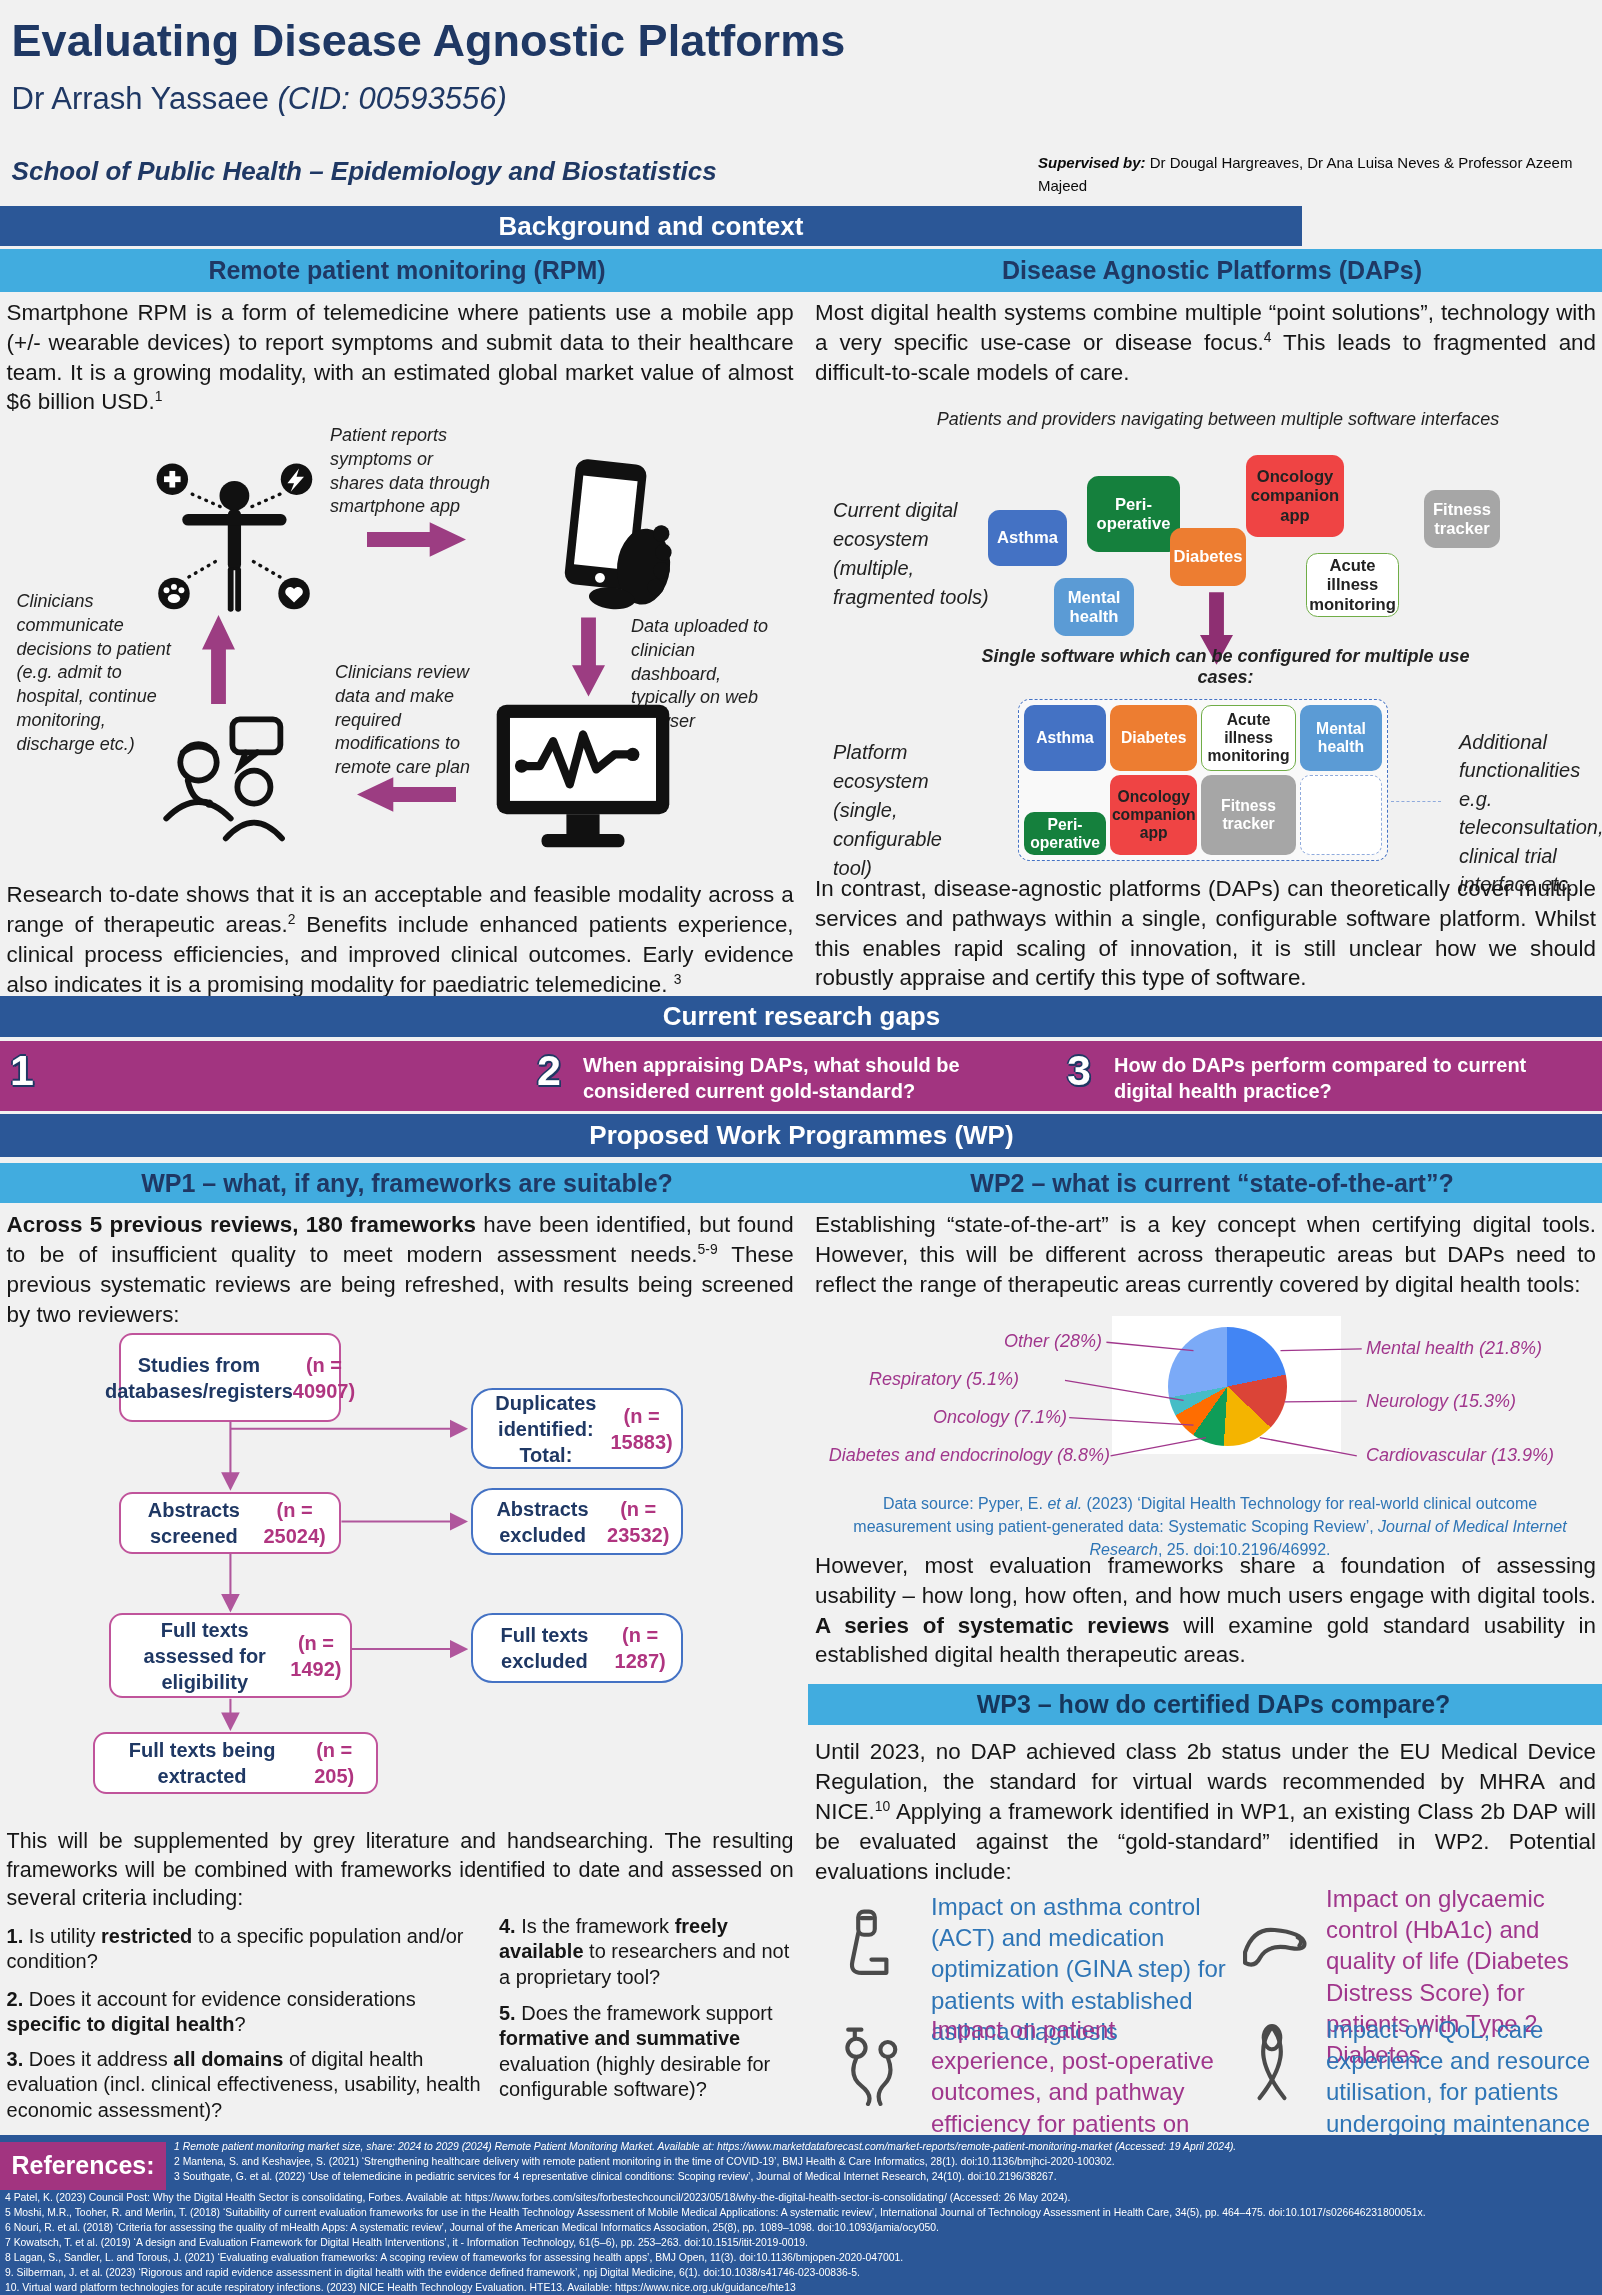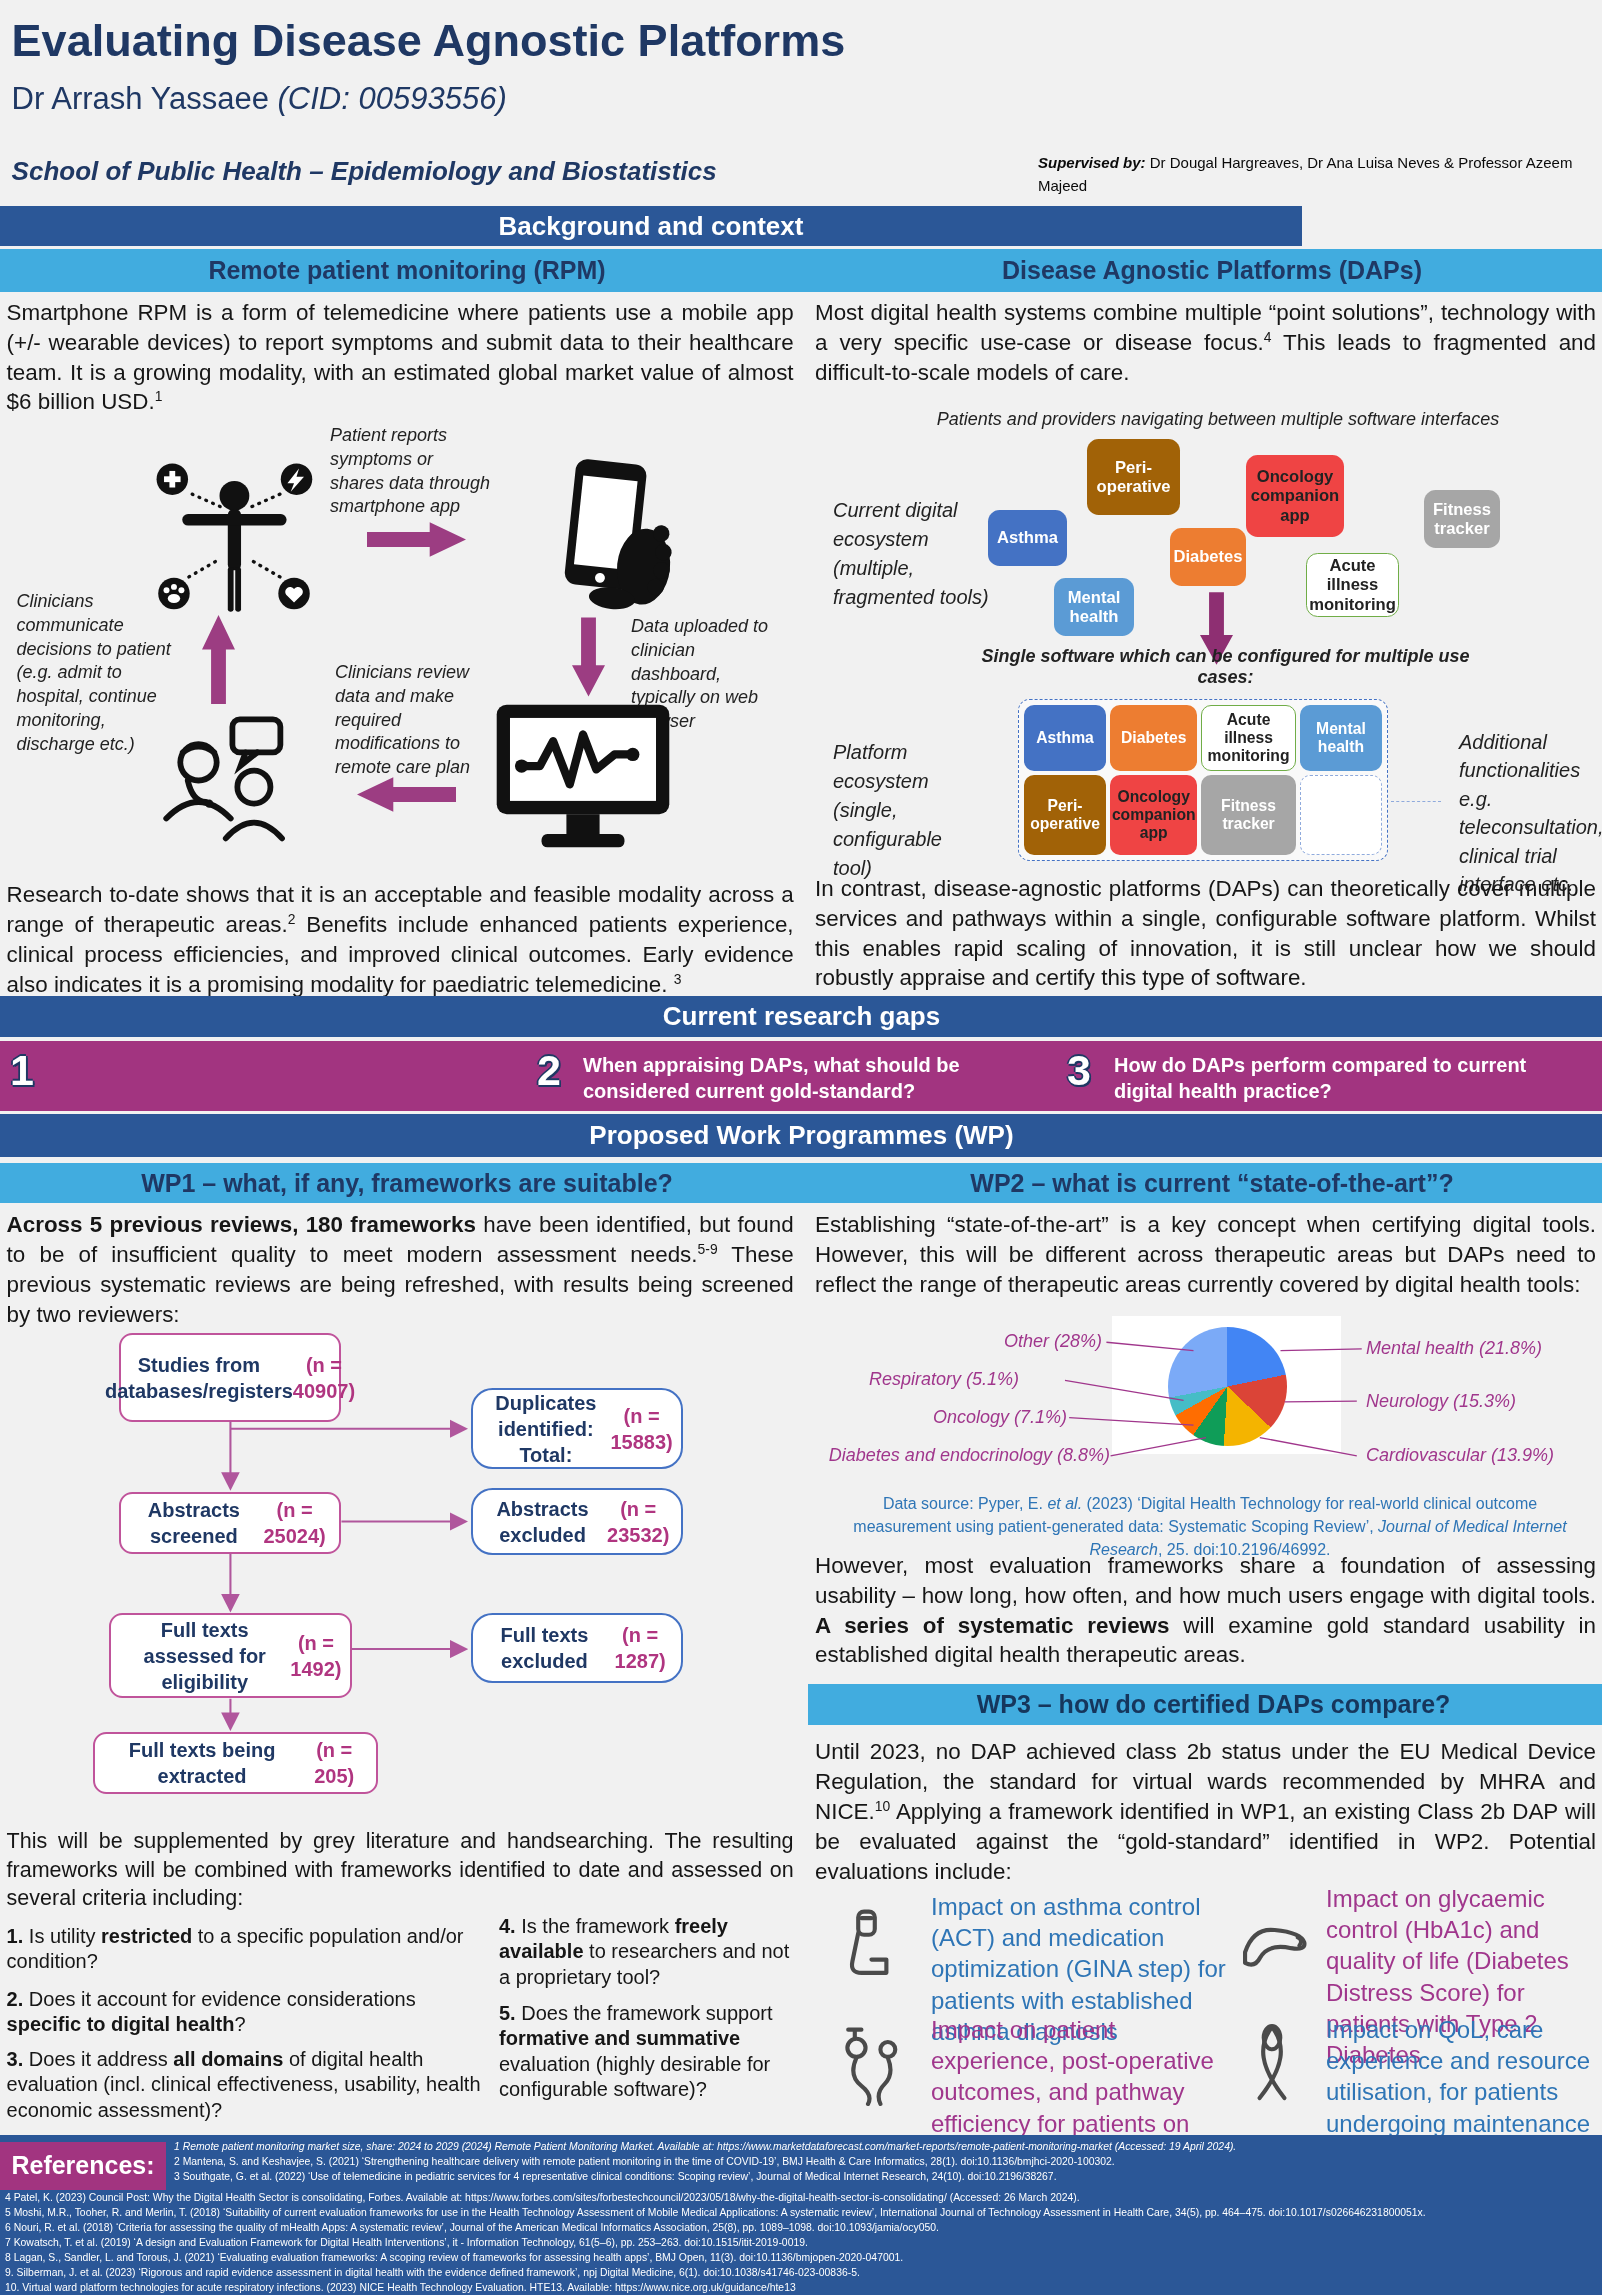--- a/index.html
+++ b/index.html
@@ -10,21 +10,21 @@
   .bar-dark{background:#2B5797;color:#fff;font-weight:bold;font-size:26px;display:flex;align-items:center;justify-content:center;}
   .bar-light{background:#41ACDF;color:#1F3864;font-weight:bold;font-size:25px;display:flex;align-items:center;justify-content:center;padding-left:8px;}
   .para{font-size:22.4px;line-height:1.33;color:#161616;text-align:justify;}
   .ann{font-style:italic;font-size:18px;line-height:1.32;color:#222;}
   .qnum{font-size:43px;font-weight:bold;color:#fff;text-shadow:-1.7px 0 #1F3864,1.7px 0 #1F3864,0 -1.7px #1F3864,0 1.7px #1F3864,1.7px 1.7px #1F3864;}
   .qtext{font-size:20px;font-weight:bold;color:#fff;line-height:1.32;}
   .ecobox{position:absolute;border-radius:11.6px;display:flex;align-items:center;justify-content:center;text-align:center;font-weight:bold;font-size:16.6px;line-height:1.15;padding:2.5px;box-sizing:border-box;}
   .blue{background:#4472C4;color:#fff;}
   .lblue{background:#5B9BD5;color:#fff;}
   .orange{background:#ED7D31;color:#fff;}
-  .green{background:#a16207;color:#fff;}
+  .green{background:#15803d;color:#fff;margin-top:37px;}
   .yellow{background:#ef4444;color:#222;}
   .grey{background:#A6A6A6;color:#fff;}
   .whitegreen{background:#fff;color:#222;border:1.7px solid #70AD47;}
   .cell{border-radius:10px;display:flex;align-items:center;justify-content:center;text-align:center;font-weight:bold;font-size:15.7px;line-height:1.15;padding:1.7px;box-sizing:border-box;}
   .flowbox{position:absolute;background:#fff;display:flex;align-items:center;justify-content:center;text-align:center;font-size:20px;font-weight:bold;color:#1F3864;line-height:1.3;padding:3.3px 8.3px;box-sizing:border-box;}
   .fb-m{border:2.1px solid #C0549B;border-radius:13.3px;}
   .fb-b{border:2.1px solid #4472C4;border-radius:21.5px;}
   .mag{color:#B03580;}
   .crit{font-size:20px;line-height:1.27;color:#161616;}
   .callout{position:absolute;font-size:18px;font-style:italic;color:#A0368C;white-space:nowrap;}
@@ -313,21 +313,21 @@
   <div class="abs wp3txt bluetxt" style="left:1326px;top:2014px;width:277px;">Impact on QoL, care experience and resource utilisation, for patients undergoing maintenance chemotherapy</div>
 
   <div class="abs" style="left:0;top:2135px;width:1603px;height:161px;background:#2B5797;">
     <div style="position:absolute;left:0;top:6.6px;width:166px;height:48px;background:#A23480;color:#fff;font-weight:bold;font-size:25px;display:flex;align-items:center;justify-content:center;">References:</div>
     <div style="position:absolute;left:174px;top:4.1px;width:1425px;">
       <div class="refline" style="font-style:italic;">1 Remote patient monitoring market size, share: 2024 to 2029 (2024) Remote Patient Monitoring Market. Available at: https://www.marketdataforecast.com/market-reports/remote-patient-monitoring-market (Accessed: 19 April 2024).</div>
       <div class="refline">2 Mantena, S. and Keshavjee, S. (2021) ‘Strengthening healthcare delivery with remote patient monitoring in the time of COVID-19’, BMJ Health &amp; Care Informatics, 28(1). doi:10.1136/bmjhci-2020-100302.</div>
       <div class="refline">3 Southgate, G. et al. (2022) ‘Use of telemedicine in pediatric services for 4 representative clinical conditions: Scoping review’, Journal of Medical Internet Research, 24(10). doi:10.2196/38267.</div>
     </div>
     <div style="position:absolute;left:5px;top:55px;width:1594px;">
-      <div class="refline">4 Patel, K. (2023) Council Post: Why the Digital Health Sector is consolidating, Forbes. Available at: https://www.forbes.com/sites/forbestechcouncil/2023/05/18/why-the-digital-health-sector-is-consolidating/ (Accessed: 26 March 2024).</div>
+      <div class="refline">4 Patel, K. (2023) Council Post: Why the Digital Health Sector is consolidating, Forbes. Available at: https://www.forbes.com/sites/forbestechcouncil/2023/05/18/why-the-digital-health-sector-is-consolidating/ (Accessed: 26 May 2024).</div>
       <div class="refline">5 Moshi, M.R., Tooher, R. and Merlin, T. (2018) ‘Suitability of current evaluation frameworks for use in the Health Technology Assessment of Mobile Medical Applications: A systematic review’, International Journal of Technology Assessment in Health Care, 34(5), pp. 464–475. doi:10.1017/s026646231800051x.</div>
       <div class="refline">6 Nouri, R. et al. (2018) ‘Criteria for assessing the quality of mHealth Apps: A systematic review’, Journal of the American Medical Informatics Association, 25(8), pp. 1089–1098. doi:10.1093/jamia/ocy050.</div>
       <div class="refline">7 Kowatsch, T. et al. (2019) ‘A design and Evaluation Framework for Digital Health Interventions’, it - Information Technology, 61(5–6), pp. 253–263. doi:10.1515/itit-2019-0019.</div>
       <div class="refline">8 Lagan, S., Sandler, L. and Torous, J. (2021) ‘Evaluating evaluation frameworks: A scoping review of frameworks for assessing health apps’, BMJ Open, 11(3). doi:10.1136/bmjopen-2020-047001.</div>
       <div class="refline">9. Silberman, J. et al. (2023) ‘Rigorous and rapid evidence assessment in digital health with the evidence defined framework’, npj Digital Medicine, 6(1). doi:10.1038/s41746-023-00836-5.</div>
       <div class="refline">10. Virtual ward platform technologies for acute respiratory infections. (2023) NICE Health Technology Evaluation. HTE13. Available: https://www.nice.org.uk/guidance/hte13</div>
     </div>
   </div>
 
 </div>

